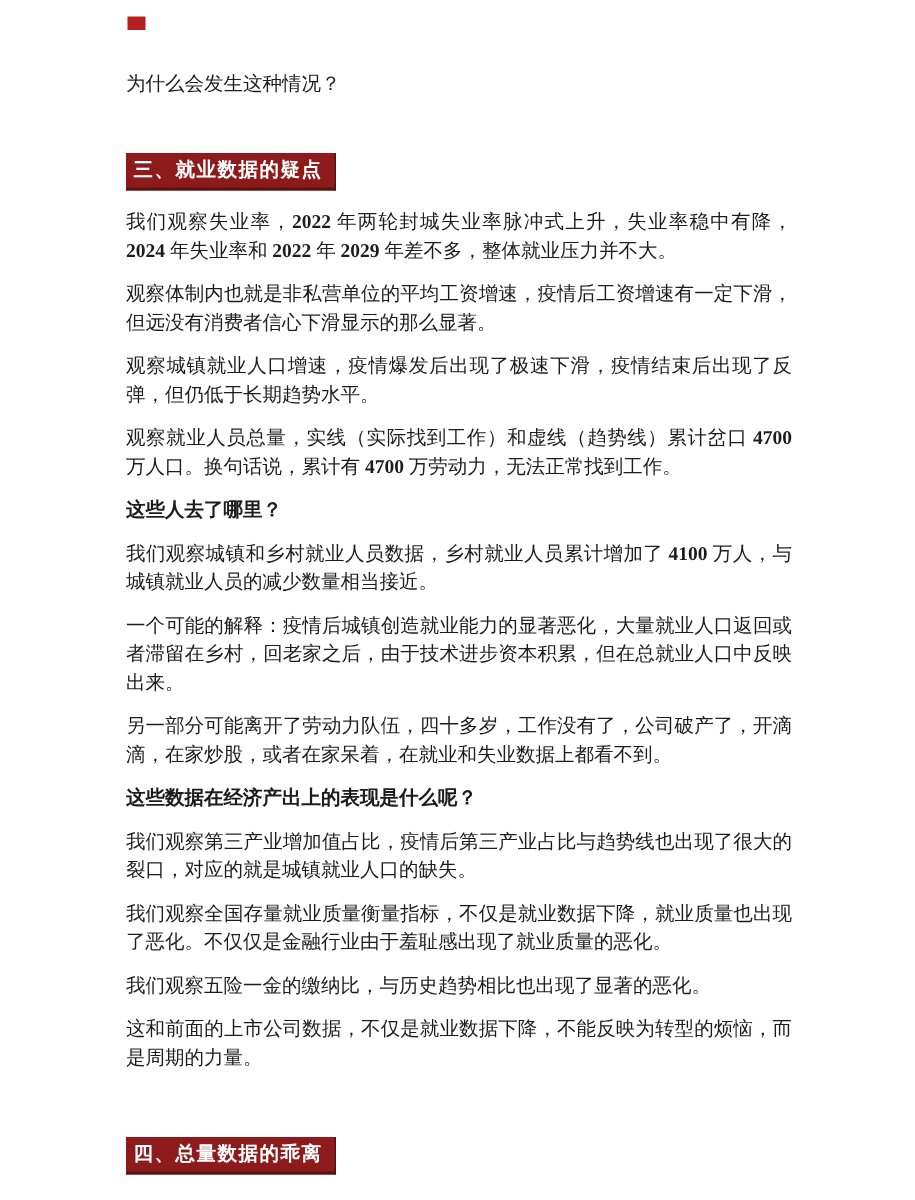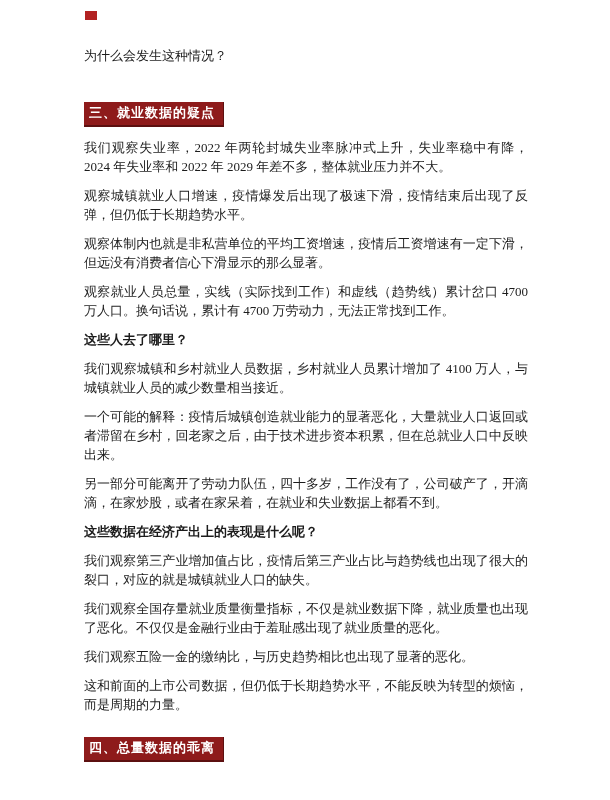--- a/index.html
+++ b/index.html
@@ -32,40 +32,40 @@
     display:inline-block;
     font-size:13px;
     line-height:16px;
     font-weight:bold;
     letter-spacing:1px;
     padding:3px 8px 4px 5px;
     margin:3px 0 11px 0;
     border-right:1px solid #5c1010;
     border-bottom:2px solid #5c1010;
   }
-  .sec-heading.second{margin-top:13px;}
-  .num{font-weight:normal;}
+  .sec-heading.second{margin-top:34px;}
+  .num{font-weight:bold;}
 </style>
 </head>
 <body>
 
 <div class="page">
   <div class="red-marker" style="background: rgb(178, 34, 34);"></div>
   <div class="content">
     <p class="para">为什么会发生这种情况？</p>
 
   <div><div class="sec-heading" style="background: rgb(142, 27, 27); color: rgb(255, 255, 255); margin-top: 27px;">三、就业数据的疑点</div></div>
       <p class="para">我们观察失业率，<span class="num">2022</span> 年两轮封城失业率脉冲式上升，失业率稳中有降，<span class="num">2024</span> 年失业率和 <span class="num">2022</span> 年 <span class="num">2029</span> 年差不多，整体就业压力并不大。</p>
+      <p class="para">观察体制内也就是非私营单位的平均工资增速，疫情后工资增速有一定下滑，但远没有消费者信心下滑显示的那么显著。</p>
       <p class="para">观察城镇就业人口增速，疫情爆发后出现了极速下滑，疫情结束后出现了反弹，但仍低于长期趋势水平。</p>
-      <p class="para">观察体制内也就是非私营单位的平均工资增速，疫情后工资增速有一定下滑，但远没有消费者信心下滑显示的那么显著。</p>
       <p class="para">观察就业人员总量，实线（实际找到工作）和虚线（趋势线）累计岔口 <span class="num">4700</span> 万人口。换句话说，累计有 <span class="num">4700</span> 万劳动力，无法正常找到工作。</p>
       <p class="para question">这些人去了哪里？</p>
       <p class="para">我们观察城镇和乡村就业人员数据，乡村就业人员累计增加了 <span class="num">4100</span> 万人，与城镇就业人员的减少数量相当接近。</p>
       <p class="para">一个可能的解释：疫情后城镇创造就业能力的显著恶化，大量就业人口返回或者滞留在乡村，回老家之后，由于技术进步资本积累，但在总就业人口中反映出来。</p>
       <p class="para">另一部分可能离开了劳动力队伍，四十多岁，工作没有了，公司破产了，开滴滴，在家炒股，或者在家呆着，在就业和失业数据上都看不到。</p>
       <p class="para question">这些数据在经济产出上的表现是什么呢？</p>
       <p class="para">我们观察第三产业增加值占比，疫情后第三产业占比与趋势线也出现了很大的裂口，对应的就是城镇就业人口的缺失。</p>
       <p class="para">我们观察全国存量就业质量衡量指标，不仅是就业数据下降，就业质量也出现了恶化。不仅仅是金融行业由于羞耻感出现了就业质量的恶化。</p>
       <p class="para">我们观察五险一金的缴纳比，与历史趋势相比也出现了显著的恶化。</p>
-      <p class="para">这和前面的上市公司数据，但仍低于长期趋势水平，不能反映为转型的烦恼，而是周期的力量。</p>
+      <p class="para">这和前面的上市公司数据，不仅是就业数据下降，不能反映为转型的烦恼，而是周期的力量。</p>
       <div><div class="sec-heading second" style="background: rgb(142, 27, 27); color: rgb(255, 255, 255);">四、总量数据的乖离</div></div>
     </div>
 </div>
 
 </body></html>

